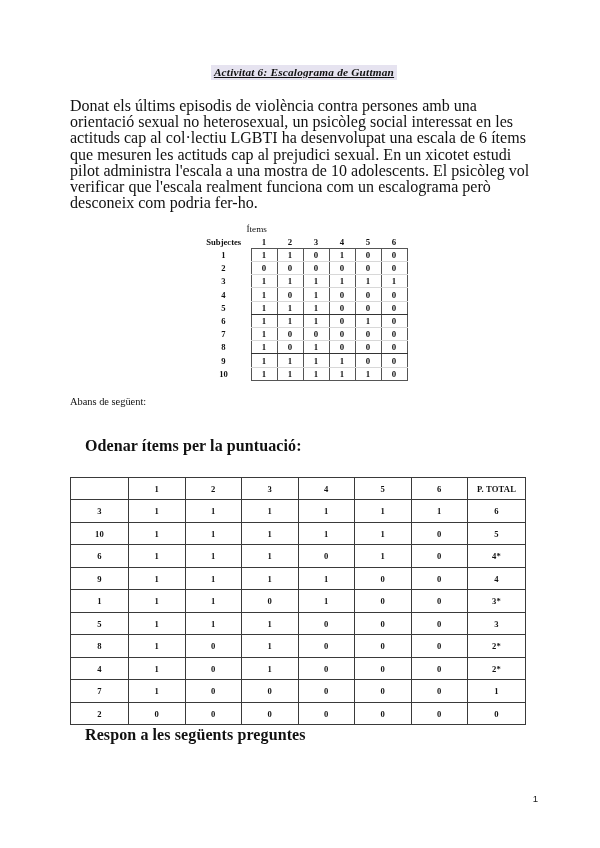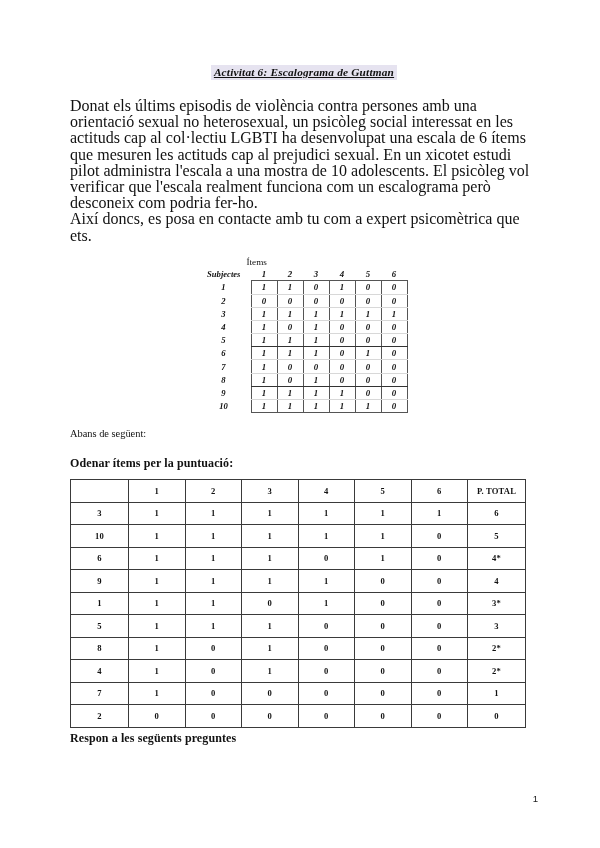--- a/index.html
+++ b/index.html
@@ -51,45 +51,44 @@
 
   .gap-sm { height: 8px; }
   .gap-md { height: 13px; }
 
   .lead-heading {
     font-size: 10.4px;
     line-height: 16px;
     margin: 0;
   }
   .bold-heading {
-    font-size: 12px;
+    font-size: 16px;
     font-weight: bold;
     line-height: 16px;
-    margin: 0;
+    margin: 15px;
     letter-spacing: 0.1px;
   }
 
   
   .matrix-block {
     display: flex;
     justify-content: center;
     margin: 0;
   }
   .matrix-inner { display: inline-block; }
   .items-caption {
     font-size: 9.2px;
     padding-left: 46px;
     margin-bottom: 0px;
     line-height: 11px;
   }
   table.matrix {
     border-collapse: collapse;
     font-size: 8.8px;
     font-weight: bold;
-    font-style: italic;
   }
   table.matrix td, table.matrix th {
     padding: 0;
     text-align: center;
     vertical-align: middle;
     font-weight: bold;
   }
   table.matrix .rowlab {
     width: 46px;
     height: 12.2px;
@@ -153,21 +152,20 @@
 </head>
 <body>
 
 <div class="page">
 
   <div class="title-wrap">
     <span class="doc-title">Activitat 6: Escalograma de Guttman</span>
   </div>
 
   <p class="para">Donat els últims episodis de violència contra persones amb una orientació sexual no heterosexual, un psicòleg social interessat en les actituds cap al col·lectiu LGBTI ha desenvolupat una escala de 6 ítems que mesuren les actituds cap al prejudici sexual. En un xicotet estudi pilot administra l'escala a una mostra de 10 adolescents. El psicòleg vol verificar que l'escala realment funciona com un escalograma però desconeix com podria fer-ho.</p>
-  <p class="para">Així doncs, es posa en contacte amb tu com a expert psicomètrica que ets.</p>
 
   <div class="gap-md"></div>
 
   <div class="matrix-block">
     <div class="matrix-inner">
       <div class="items-caption">Ítems</div>
       <table class="matrix">
         <tbody>
           <tr>
             <td class="rowlab">Subjectes</td>

